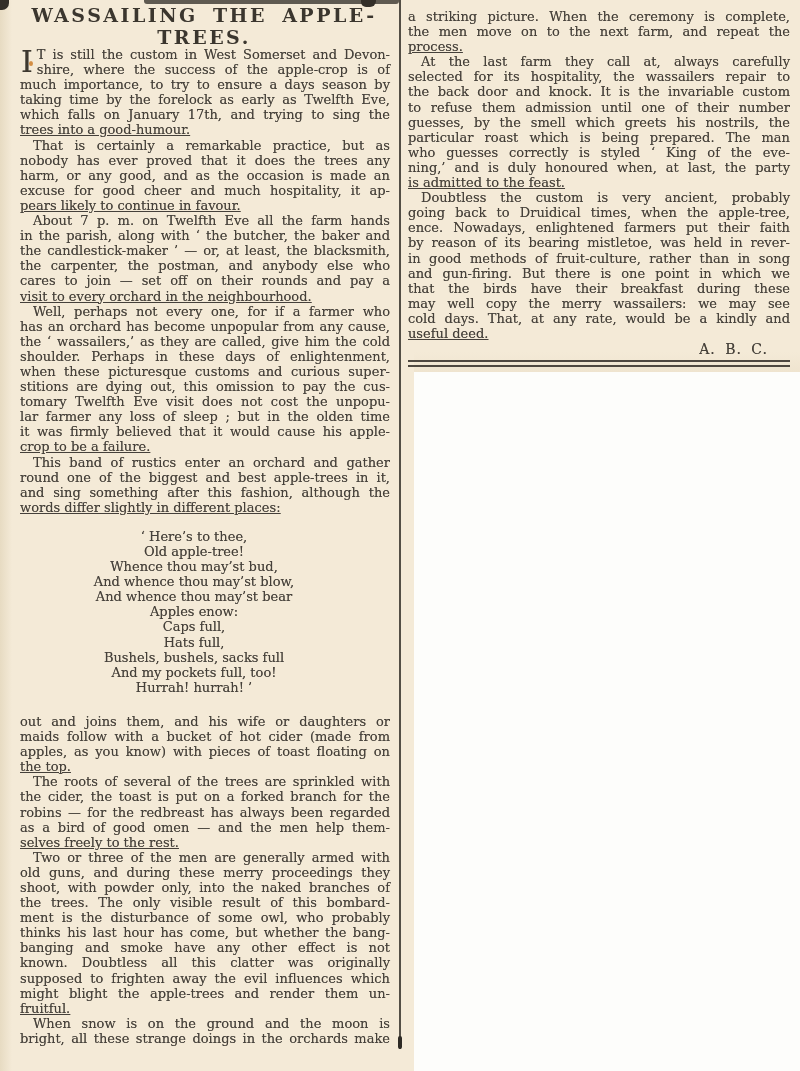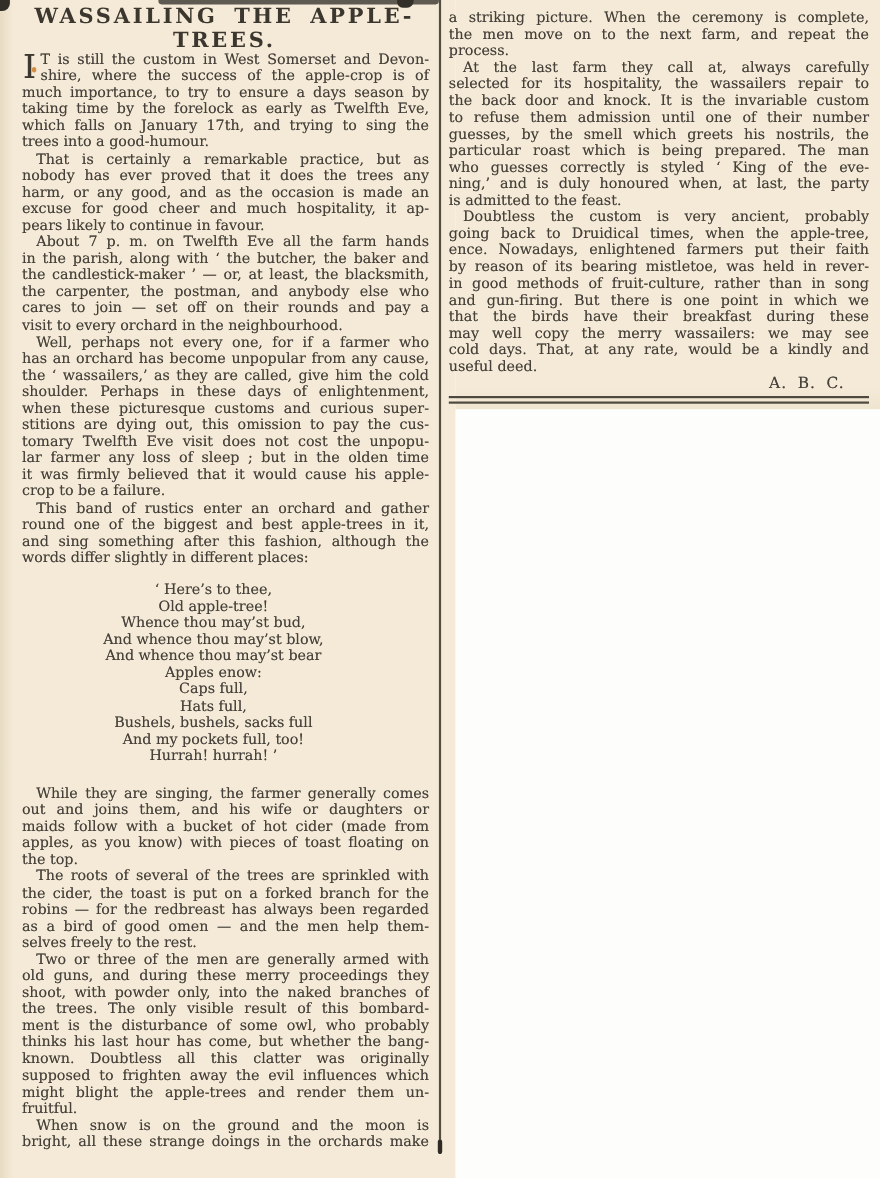--- a/index.html
+++ b/index.html
@@ -41,21 +41,21 @@
   .col{position:absolute;font-size:13px;line-height:15.1px;}
   .col-left{left:20px;top:47px;width:370px;}
   .col-right{left:408px;top:9px;width:382px;}
 
   .block{margin:0;}
   .line{
     text-align:justify;text-align-last:justify;
     white-space:normal;
     text-shadow:0 0 .4px rgba(64,58,48,.55);
   }
-  .line.endline{text-align-last:left;}
+  .line.endline{text-align-last:left;text-decoration:underline;}
   .line.indent{text-indent:13px;}
   .verse{margin:14px 0 19px 0;padding-right:22px;}
   .verse .line{text-align:center;text-align-last:center;}
 
   .dropcap{
     float:left;font-size:30px;line-height:28px;height:29px;
     padding:1px 4px 0 1px;color:#3d382f;
     text-shadow:0 0 .5px rgba(61,56,47,.6);
   }
   .signature{
@@ -133,40 +133,40 @@
       <div class="line">And whence thou may’st blow,</div>
       <div class="line">And whence thou may’st bear</div>
       <div class="line">Apples enow:</div>
       <div class="line">Caps full,</div>
       <div class="line">Hats full,</div>
       <div class="line">Bushels, bushels, sacks full</div>
       <div class="line">And my pockets full, too!</div>
       <div class="line">Hurrah!  hurrah! ’</div>
     </div>
     <div class="block para">
-      <div class="line indent">While they are singing, the farmer generally comes</div>
       <div class="line">out and joins them, and his wife or daughters or</div>
       <div class="line">maids follow with a bucket of hot cider (made from</div>
       <div class="line">apples, as you know) with pieces of toast floating on</div>
       <div class="line endline">the top.</div>
     </div>
     <div class="block para">
       <div class="line indent">The roots of several of the trees are sprinkled with</div>
       <div class="line">the cider, the toast is put on a forked branch for the</div>
       <div class="line">robins — for the redbreast has always been regarded</div>
       <div class="line">as a bird of good omen — and the men help them-</div>
       <div class="line endline">selves freely to the rest.</div>
     </div>
     <div class="block para">
       <div class="line indent">Two or three of the men are generally armed with</div>
       <div class="line">old guns, and during these merry proceedings they</div>
       <div class="line">shoot, with powder only, into the naked branches of</div>
       <div class="line">the trees.  The only visible result of this bombard-</div>
       <div class="line">ment is the disturbance of some owl, who probably</div>
       <div class="line">thinks his last hour has come, but whether the bang-</div>
+      <div class="line">banging and smoke have any other effect is not</div>
       <div class="line">known.  Doubtless all this clatter was originally</div>
       <div class="line">supposed to frighten away the evil influences which</div>
       <div class="line">might blight the apple-trees and render them un-</div>
       <div class="line endline">fruitful.</div>
     </div>
     <div class="block para">
       <div class="line indent">When snow is on the ground and the moon is</div>
       <div class="line">bright, all these strange doings in the orchards make</div>
     </div>
   </div>

